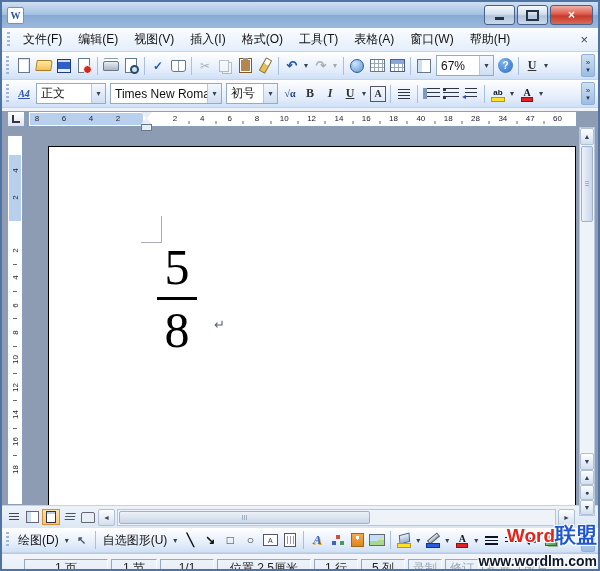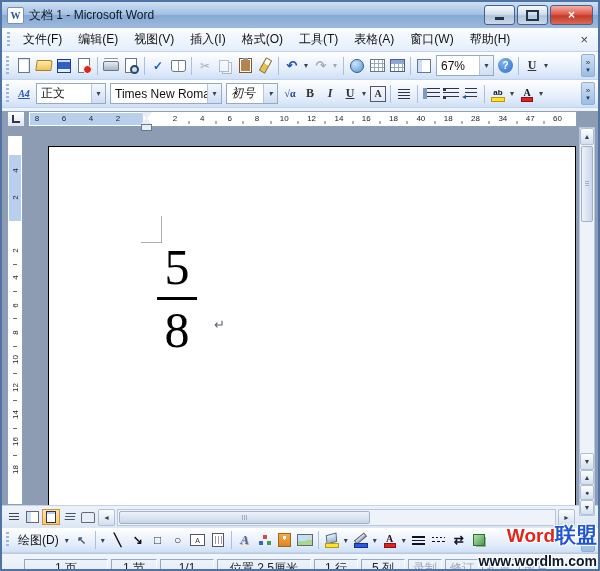--- a/index.html
+++ b/index.html
@@ -171,21 +171,20 @@
   .wm2{display:block;font-size:14px;font-weight:bold;color:#0f172a;margin-top:10px;
     text-shadow:-1px -1px 0 #fff,1px -1px 0 #fff,-1px 1px 0 #fff,1px 1px 0 #fff}
 </style>
 </head>
 <body>
 
 <div class="window">
 
   <div class="titlebar">
     <span class="appicon">W</span>
-    <span class="wtitle">文档 1 - Microsoft Word</span>
     <span class="winbtns">
       <span class="wbtn">
           <span class="minbar"></span>
         </span>
       <span class="wbtn">
           <span class="maxbox"></span>
         </span>
       <span class="wbtn close">
           <span>×</span>
         </span>
@@ -257,21 +256,21 @@
     <span class="items">
         <span class="icn ic-styles">A4</span>
         <div class="tsel" style="width: 64px;">
           <span class="selval">正文</span>
           <span class="selarr">▾</span>
         </div>
         <div class="tsel" style="width: 106px;">
           <span class="selval">Times New Roma</span>
           <span class="selarr">▾</span>
         </div>
-        <div class="tsel" style="width: 46px; font-style: italic;">
+        <div class="tsel" style="width: 46px;">
           <span class="selval">初号</span>
           <span class="selarr">▾</span>
         </div>
         <span class="icn ic-eq">√α</span>
         <span class="icn ic-b">B</span>
         <span class="icn ic-i">I</span>
         <span class="icn ic-u">U</span>
         <span class="dd">▾</span>
         <span class="icn ic-charbox">A</span>
         <span class="sep"></span>
@@ -391,20 +390,21 @@
       </span>
   </div>
 
   <div class="tbar draw">
     <span class="grip"></span>
     <span class="items">
         <span class="tlabel">绘图(D)</span>
         <span class="dd">▾</span>
         <span class="icn ic-selarrow">↖</span>
         <span class="sep"></span>
+        <span class="tlabel">自选图形(U)</span>
         <span class="dd">▾</span>
         <span class="icn ic-line">╲</span>
         <span class="icn ic-arrow">↘</span>
         <span class="icn">□</span>
         <span class="icn">○</span>
         <span class="icn ic-textbox"></span>
         <span class="icn ic-vtextbox"></span>
         <span class="sep"></span>
         <span class="icn ic-wordart">A</span>
         <span class="icn ic-diagram"></span>

